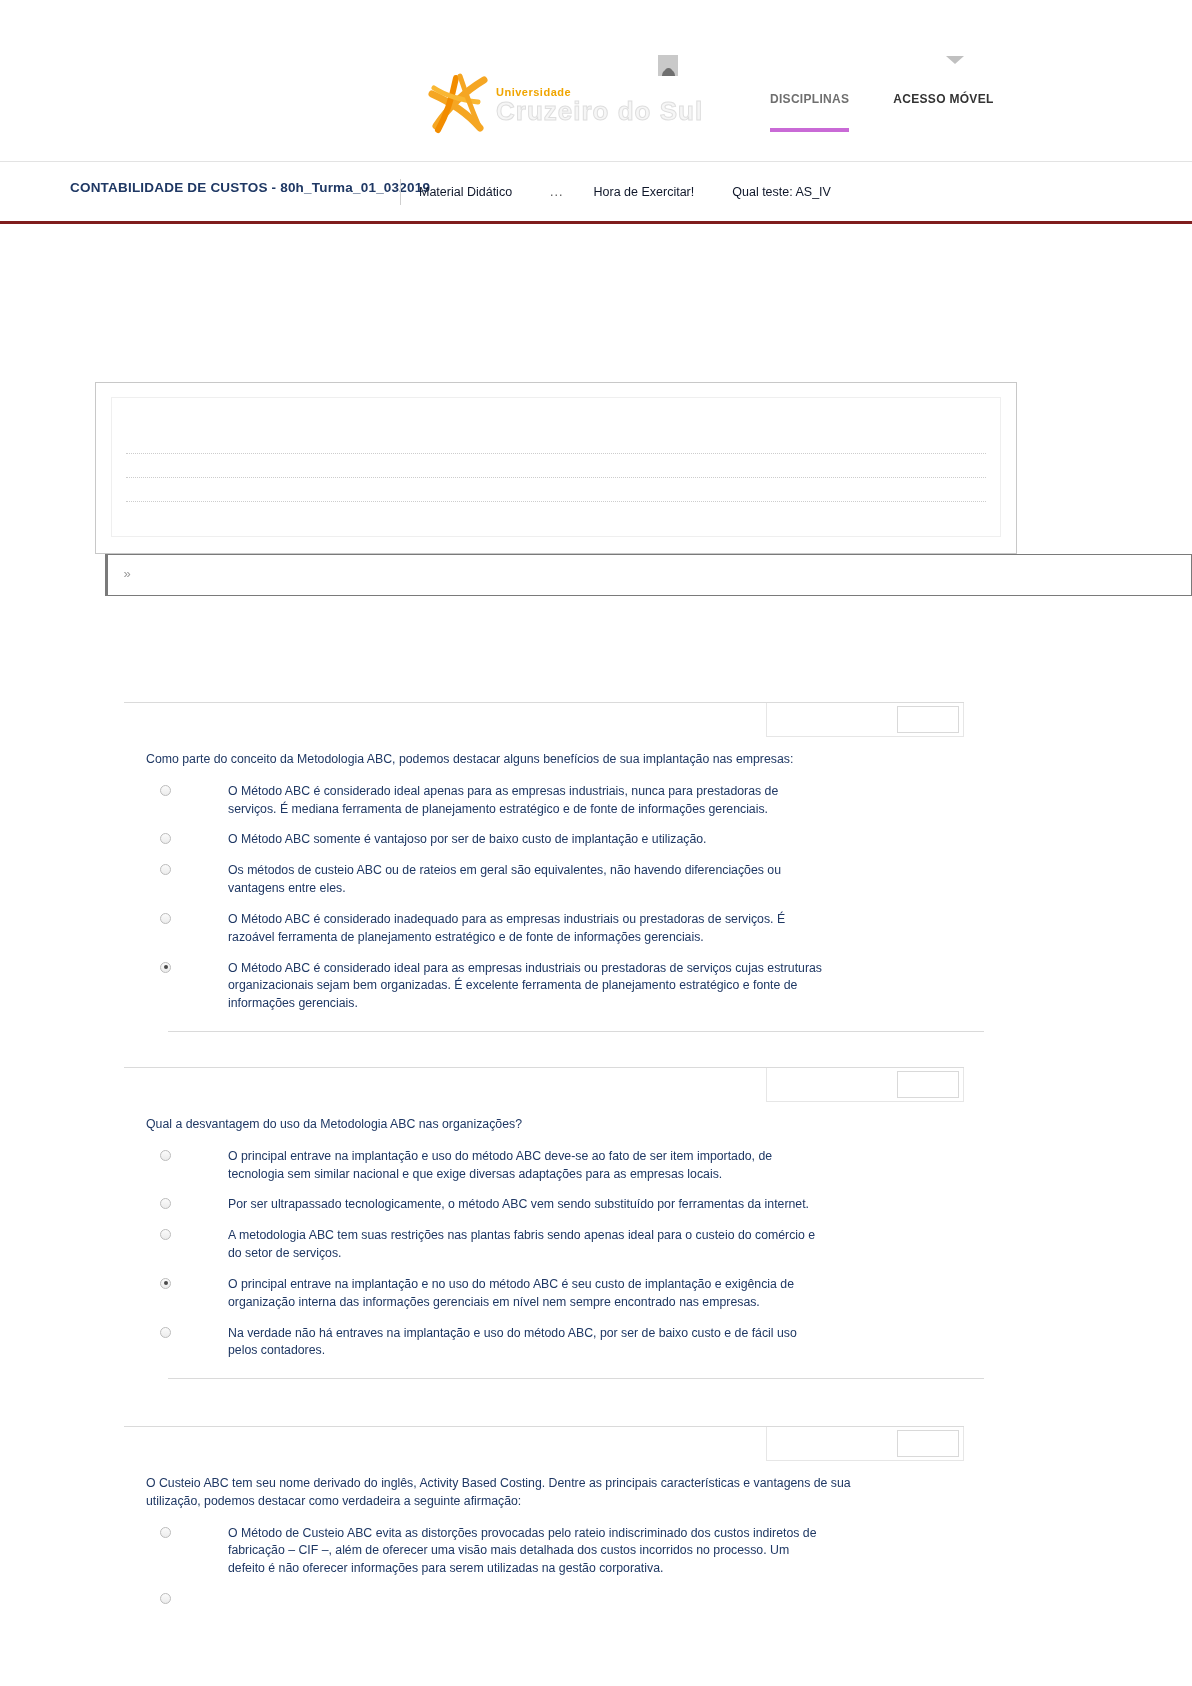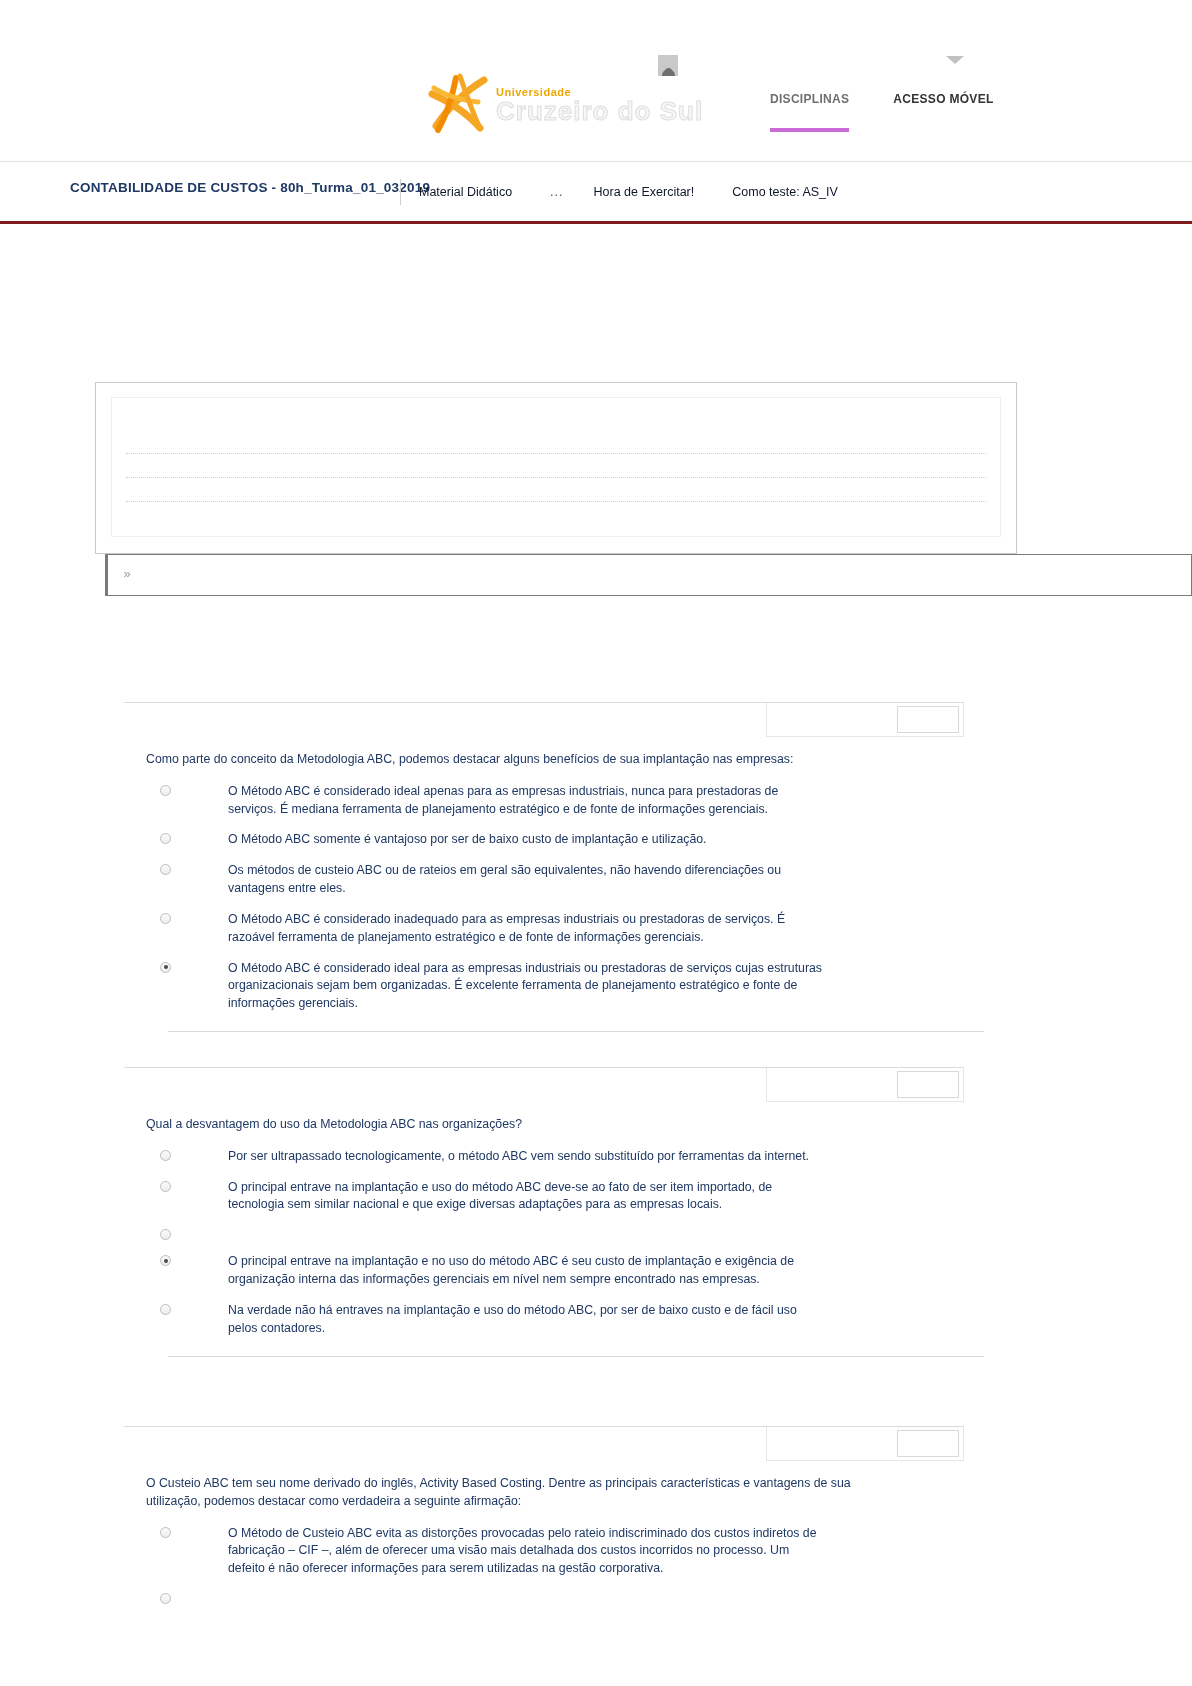--- a/index.html
+++ b/index.html
@@ -244,21 +244,21 @@
     </div>
   </div>
 
   <div class="course-bar">
     <div class="course-title">CONTABILIDADE DE CUSTOS - 80h_Turma_01_032019</div>
     <div class="course-links">
       <div class="divider"></div>
       <a href="#">Material Didático</a>
       <a href="#" class="dots">...</a>
       <a href="#">Hora de Exercitar!</a>
-      <a href="#">Como teste: AS_IV</a>
+      <a href="#">Qual teste: AS_IV</a>
     </div>
   </div>
 
   <div class="body-area">
 
     <div class="outer-card">
       <div class="inner-card">
         <div class="dotted-rule r1"></div>
         <div class="dotted-rule r2"></div>
         <div class="dotted-rule r3"></div>
@@ -309,28 +309,29 @@
         <div class="q-head">
           <div class="q-score-wrap">
             <div class="q-score-box"></div>
           </div>
         </div>
         <div class="q-body">
           <div class="q-text">Qual a desvantagem do uso da Metodologia ABC nas organizações?</div>
 
           <div class="option">
             <span class="radio"></span>
+            <span class="otext">O principal entrave na implantação e uso do método ABC deve-se ao fato de ser item importado, de tecnologia sem similar nacional e que exige diversas adaptações para as empresas locais.</span>
+          </div>
+          <div class="option">
+            <span class="radio"></span>
             <span class="otext">Por ser ultrapassado tecnologicamente, o método ABC vem sendo substituído por ferramentas da internet.</span>
           </div>
           <div class="option">
             <span class="radio"></span>
-            <span class="otext">O principal entrave na implantação e uso do método ABC deve-se ao fato de ser item importado, de tecnologia sem similar nacional e que exige diversas adaptações para as empresas locais.</span>
-          </div>
-          <div class="option">
-            <span class="radio"></span>
+            <span class="otext">A metodologia ABC tem suas restrições nas plantas fabris sendo apenas ideal para o custeio do comércio e do setor de serviços.</span>
           </div>
           <div class="option">
             <span class="radio checked"></span>
             <span class="otext">O principal entrave na implantação e no uso do método ABC é seu custo de implantação e exigência de organização interna das informações gerenciais em nível nem sempre encontrado nas empresas.</span>
           </div>
           <div class="option">
             <span class="radio"></span>
             <span class="otext">Na verdade não há entraves na implantação e uso do método ABC, por ser de baixo custo e de fácil uso pelos contadores.</span>
           </div>
 

